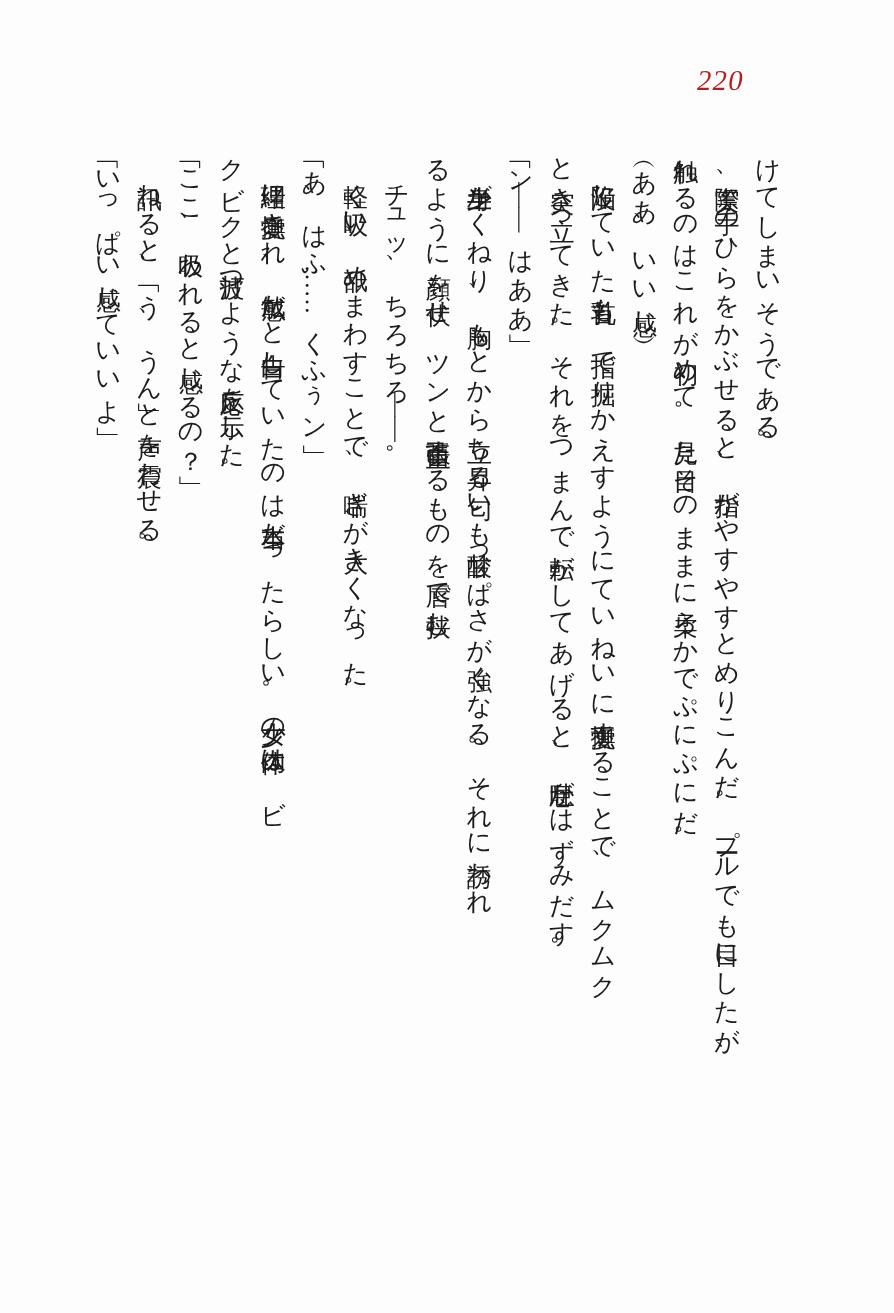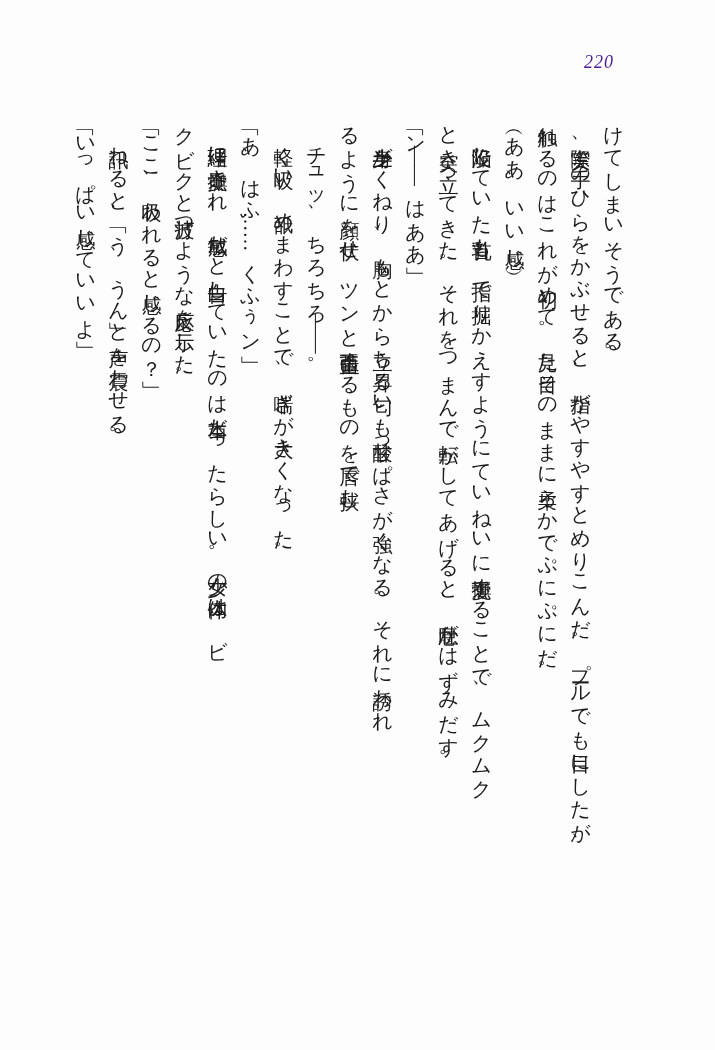--- a/index.html
+++ b/index.html
@@ -10,24 +10,24 @@
     position: relative;
     width: 715px;
     height: 1050px;
     background: #fdfdfd;
     overflow: hidden;
     font-family: "Liberation Serif", "DejaVu Serif", serif;
   }
   .page-number {
     position: absolute;
     top: 52px;
-    right: 101px;
-    font-size: 18px;
+    right: 120px;
+    font-size: 23px;
     font-style: italic;
-    color: #4c1d95;
+    color: #b91c1c;
     letter-spacing: 1px;
     font-family: "Liberation Serif", "DejaVu Serif", serif;
   }
   .text-block {
     position: absolute;
     top: 113px;
     right: 85px;
     height: 822px;
     writing-mode: vertical-rl;
     text-orientation: mixed;

